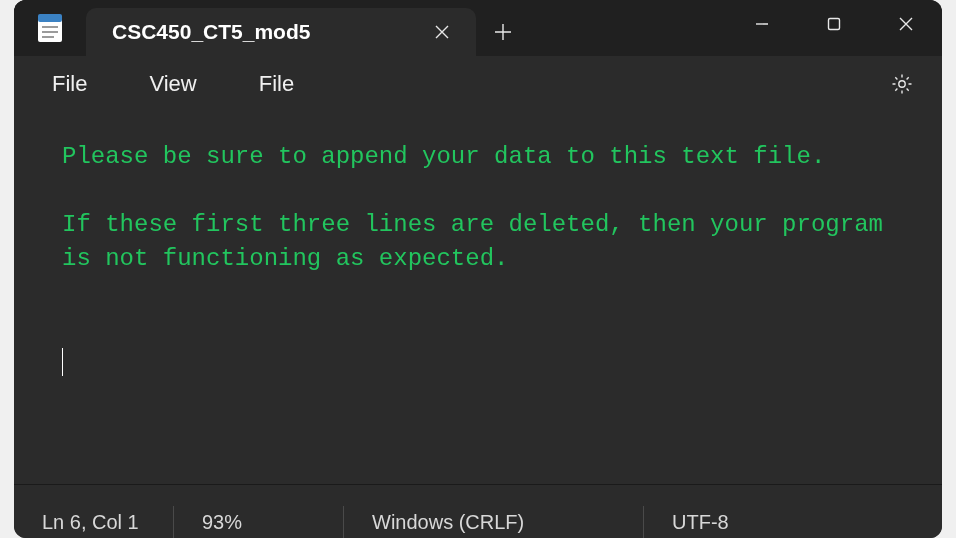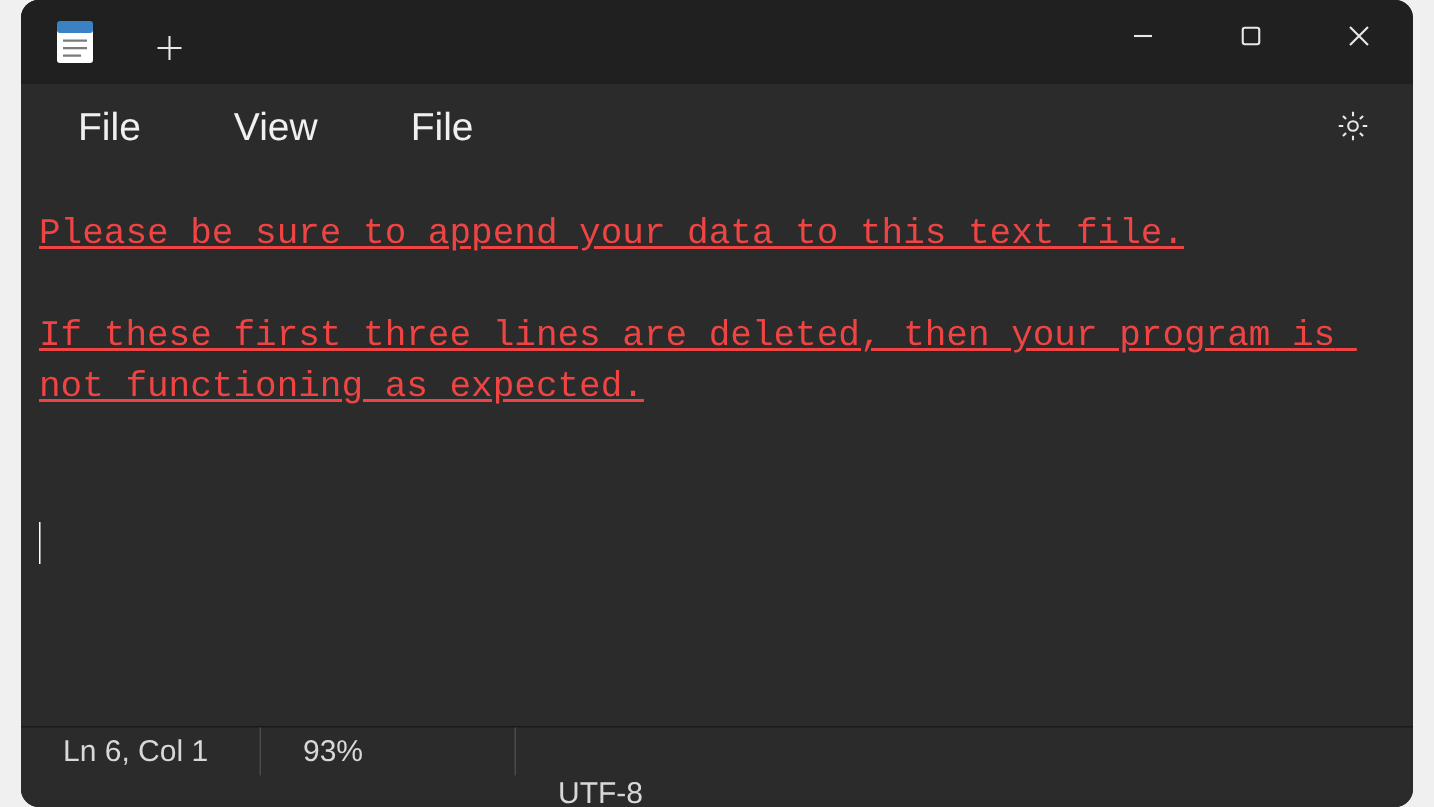--- a/index.html
+++ b/index.html
@@ -84,65 +84,64 @@
   }
   .win-btn svg { width: 16px; height: 16px; }
   .menubar {
     height: 56px;
     display: flex;
     align-items: center;
     padding: 0 22px;
     background: #2b2b2b;
   }
   .menu-item {
-    font-size: 26px;
+    font-size: 22px;
     color: #f0f0f0;
     padding: 6px 16px;
     margin-right: 30px;
     border-radius: 4px;
     cursor: pointer;
   }
   .menu-spacer { flex: 1; }
   .settings-btn {
     width: 36px;
     height: 36px;
     display: flex;
     align-items: center;
     justify-content: center;
     cursor: pointer;
     border-radius: 4px;
   }
   .settings-btn svg { width: 24px; height: 24px; }
   .editor {
     flex: 1;
     background: #2b2b2b;
-    padding: 28px 30px 10px 12px;
+    padding: 28px 30px 10px 48px;
     font-family: Consolas, "Courier New", monospace;
     font-size: 24px;
     line-height: 1.42;
-    color: #ef4444;
+    color: #22c55e;
     white-space: pre-wrap;
     word-wrap: break-word;
     position: relative;
-    text-decoration: underline;
   }
   .caret {
     display: inline-block;
     width: 1px;
     height: 28px;
     background: #ffffff;
     vertical-align: text-bottom;
     position: relative;
     top: 2px;
   }
   .statusbar {
     height: 54px;
     background: #2b2b2b;
     display: flex;
-    align-items: flex-start;
+    align-items: flex-end;
     font-size: 20px;
     color: #d8d8d8;
     border-top: 1px solid #1a1a1a;
   }
   .status-cell {
     padding: 0 28px;
     height: 32px;
     display: flex;
     align-items: center;
     border-right: 1px solid #4a4a4a;
@@ -161,20 +160,28 @@
 
   <div class="titlebar">
     <div class="app-icon-slot">
       <svg class="notepad-icon" viewBox="0 0 28 32">
         <rect x="2" y="6" width="24" height="24" rx="2" fill="#ffffff"></rect>
         <rect x="2" y="2" width="24" height="8" rx="2" fill="#3b82c4"></rect>
         <line x1="6" y1="15" x2="22" y2="15" stroke="#7a7a7a" stroke-width="1.5"></line>
         <line x1="6" y1="20" x2="22" y2="20" stroke="#7a7a7a" stroke-width="1.5"></line>
         <line x1="6" y1="25" x2="18" y2="25" stroke="#7a7a7a" stroke-width="1.5"></line>
       </svg>
+    </div>
+    <div class="tab">
+      <span class="tab-title">CSC450_CT5_mod5</span>
+      <div class="tab-close">
+        <svg viewBox="0 0 16 16">
+          <path class="icon-stroke" d="M2 2 L14 14 M14 2 L2 14" stroke-width="1.6"></path>
+        </svg>
+      </div>
     </div>
     <div class="new-tab">
       <svg viewBox="0 0 18 18">
         <path class="icon-stroke" d="M9 1 V17 M1 9 H17" stroke-width="1.6"></path>
       </svg>
     </div>
     <div class="title-spacer"></div>
     <div class="win-controls">
       <div class="win-btn">
         <svg viewBox="0 0 16 16">
@@ -210,16 +217,17 @@
   <div class="editor"><span>Please be sure to append your data to this text file.
 
 If these first three lines are deleted, then your program is not functioning as expected.
 
 
 </span><span class="caret"></span></div>
 
   <div class="statusbar">
     <div class="status-cell sc-pos">Ln 6, Col 1</div>
     <div class="status-cell sc-zoom">93%</div>
+    <div class="status-cell sc-eol">Windows (CRLF)</div>
     <div class="status-cell sc-enc">UTF-8</div>
   </div>
 
 </div>
 
 </body></html>

